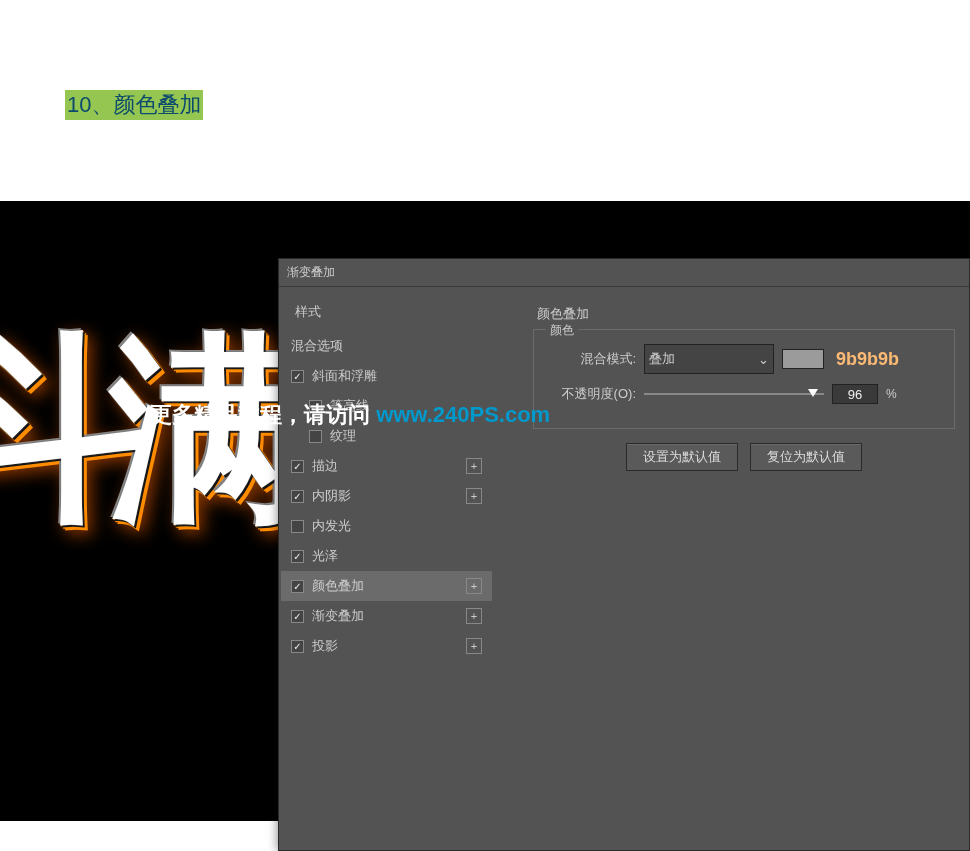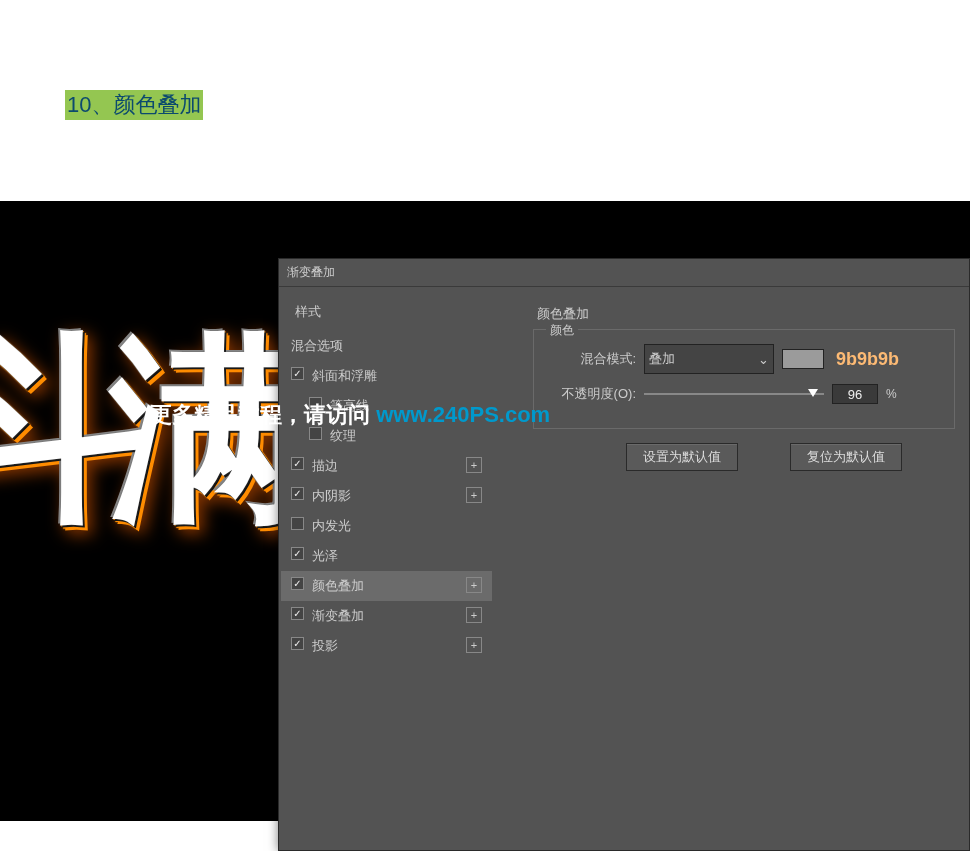--- a/index.html
+++ b/index.html
@@ -8,21 +8,21 @@
 .canvas-area { position: absolute; top: 201px; left: 0; width: 970px; height: 620px; background: #000; }
 .art-text { position: absolute; top: 95px; left: -50px; width: 350px; height: 400px; }
 .chrome-text { font-size: 200px; color: #fff; font-weight: bold; font-family: "STKaiti", "KaiTi", serif; text-shadow: 0 0 2px #555, 2px 2px 0 #111, -2px -2px 0 #888; filter: drop-shadow(3px 3px 0 #ff8c00) drop-shadow(5px 5px 8px rgba(255,100,0,0.5)); letter-spacing: -40px; }
 .watermark { position: absolute; top: 400px; left: 150px; font-size: 22px; font-weight: bold; color: #fff; z-index: 5; }
 .watermark a { color: #0099cc; text-decoration: none; }
 .dialog { position: absolute; top: 258px; left: 278px; width: 692px; height: 593px; background: #535353; border: 1px solid #2a2a2a; box-shadow: 0 0 10px rgba(0,0,0,0.5); font-size: 12px; color: #ccc; }
 .dialog-title { padding: 5px 8px; font-size: 12px; color: #ccc; border-bottom: 1px solid #3a3a3a; }
 .dialog-body { display: flex; height: calc(100% - 28px); gap: 25px; }
 .styles-list { width: 215px; padding: 12px 2px 8px 2px; display: flex; flex-direction: column; }
 .style-header { padding: 4px 14px 10px 14px; font-size: 13px; }
-.style-item { display: flex; align-items: flex-start; padding: 6px 10px; cursor: pointer; position: relative; }
+.style-item { display: flex; align-items: center; padding: 6px 10px; cursor: pointer; position: relative; }
 .style-item.selected { background: #6b6b6b; }
 .style-item .cb { width: 13px; height: 13px; border: 1px solid #888; background: #444; margin-right: 8px; display: inline-flex; align-items: center; justify-content: center; font-size: 10px; color: #eee; }
 .style-item .cb.checked::before { content: "✓"; }
 .style-item .lbl { flex: 1; font-size: 13px; }
 .style-item.indent { padding-left: 28px; }
 .style-item .plus { width: 16px; height: 16px; border: 1px solid #888; display: inline-flex; align-items: center; justify-content: center; font-size: 11px; color: #ccc; }
 .styles-footer { margin-top: auto; display: flex; align-items: center; padding: 6px 10px; gap: 8px; }
 .styles-footer .fx { font-style: italic; font-size: 13px; }
 .styles-footer .arrow { font-size: 11px; opacity: 0.5; }
 .styles-footer .trash { margin-left: auto; font-size: 13px; }
@@ -32,21 +32,21 @@
 .fieldset .legend { position: absolute; top: -8px; left: 12px; background: #535353; padding: 0 4px; font-size: 12px; }
 .row { display: flex; align-items: center; margin-bottom: 10px; gap: 8px; }
 .row label { width: 90px; text-align: right; font-size: 13px; }
 .select { background: #444; border: 1px solid #222; color: #ccc; padding: 2px 4px; width: 130px; height: 30px; display: flex; align-items: center; justify-content: space-between; font-size: 13px; }
 .swatch { width: 42px; height: 20px; background: #9b9b9b; border: 1px solid #222; }
 .hex-label { color: #fdba74; font-size: 18px; font-weight: bold; margin-left: 4px; }
 .slider-track { width: 180px; height: 2px; background: #888; position: relative; }
 .slider-thumb { position: absolute; right: 6px; top: -4px; width: 0; height: 0; border-left: 5px solid transparent; border-right: 5px solid transparent; border-top: 8px solid #fff; }
 .num-input { width: 46px; height: 20px; background: #3a3a3a; border: 1px solid #222; color: #eee; text-align: center; font-size: 13px; }
 .btn-row { display: flex; gap: 12px; justify-content: center; margin-top: 14px; }
-.btn { background: #5a5a5a; border: 1px solid #2a2a2a; color: #ddd; padding: 4px 16px; font-size: 13px; cursor: pointer; box-shadow: inset 0 1px 0 rgba(255,255,255,0.1); margin-left: 40px; }
+.btn { background: #5a5a5a; border: 1px solid #2a2a2a; color: #ddd; padding: 4px 16px; font-size: 13px; cursor: pointer; box-shadow: inset 0 1px 0 rgba(255,255,255,0.1); }
 .corner-watermark { position: absolute; bottom: 6px; right: 6px; font-size: 15px; color: #fff; text-align: right; line-height: 1.1; }
 .corner-watermark .ps { color: #2a85c6; font-size: 22px; font-weight: bold; font-style: italic; }
 .corner-watermark .aihao { color: #fff; font-size: 18px; }
 .corner-watermark .url { color: #888; font-size: 11px; }
 .right-strip { position: absolute; top: 201px; right: 0; width: 24px; height: 56px; background: #2a2a2a; }
 </style>
 </head>
 <body>
 
 <div class="step-title">10、颜色叠加</div>

